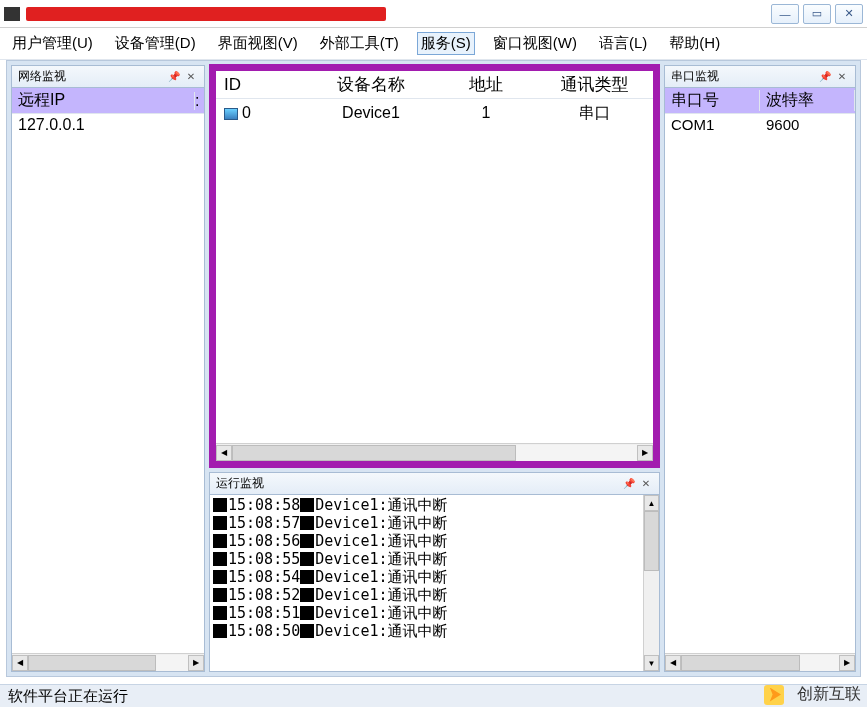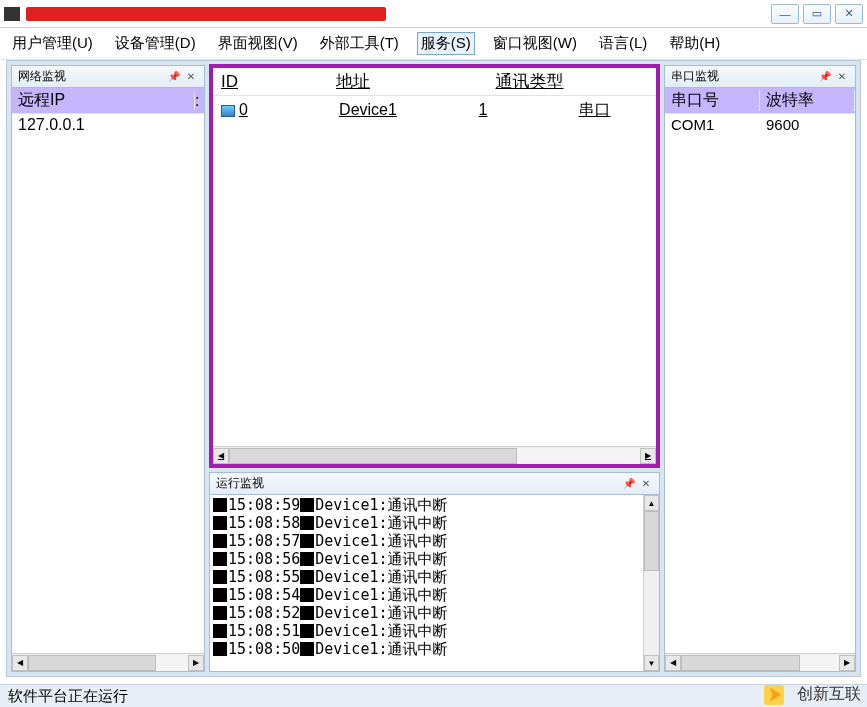--- a/index.html
+++ b/index.html
@@ -34,21 +34,21 @@
 .net-head .c2 { width: 10px; overflow: hidden; border-left: 1px solid #e0e6ee; }
 .net-row { padding: 2px 6px; font-size: 16px; }
 .serial-head .sc { flex: 1; padding-left: 6px; border-right: 1px solid #e0e6ee; }
 .serial-row { display: flex; font-size: 15px; }
 .serial-row .sc { flex: 1; padding: 2px 6px; }
 
 .tabs { display: flex; height: 26px; align-items: flex-end; padding-left: 2px; gap: 0; }
 .tab { border: 1px solid #9bb7d6; border-bottom: none; padding: 4px 14px 4px 14px; font-size: 13px; background: linear-gradient(#fdfdfd,#f0f5fb); cursor: pointer; margin-right: -1px; }
 .tab.active { background: #fff; position: relative; z-index: 2; }
 .tab.inactive { background: linear-gradient(#eaf1f9,#dce8f4); color: #225; }
-.tab-content { flex: 1; border: 4px solid #a21caf; background: #fff; margin-top: -1px; display: flex; flex-direction: column; overflow: hidden; text-decoration: underline; }
+.tab-content { flex: 1; border: 7px solid #a21caf; background: #fff; margin-top: -1px; display: flex; flex-direction: column; overflow: hidden; }
 
 .dev-head { display: flex; height: 28px; align-items: center; border-bottom: 1px solid #e0e6ee; font-size: 17px; }
 .dev-head .dc { text-align: center; }
 .dev-row { display: flex; height: 28px; align-items: center; font-size: 16px; }
 .dev-row .dc { text-align: center; }
 .dc1 { width: 90px; text-align: left !important; padding-left: 8px; }
 .dc2 { width: 130px; }
 .dc3 { width: 100px; }
 .dc4 { flex: 1; }
 .dev-icon { display: inline-block; width: 14px; height: 12px; background: linear-gradient(#6ad0ff,#3a80c0); border: 1px solid #2a5a8a; vertical-align: middle; margin-right: 4px; }
@@ -120,20 +120,21 @@
         </div>
       </div>
     </div>
   </div>
 
   <div class="col-mid">
     <div class="mid-top">
       <div class="tab-content">
         <div class="dev-head">
           <div class="dc dc1">ID</div>
+          <div class="dc dc2">设备名称</div>
           <div class="dc dc3">地址</div>
           <div class="dc dc4">通讯类型</div>
         </div>
         <div class="dev-row">
           <div class="dc dc1"><span class="dev-icon"></span><span>0</span></div>
           <div class="dc dc2">Device1</div>
           <div class="dc dc3">1</div>
           <div class="dc dc4">串口</div>
         </div>
         <div style="flex:1"></div>
@@ -148,21 +149,20 @@
     </div>
 
     <div class="panel mid-bottom">
       <div class="panel-title">
         <span class="ttxt">运行监视</span>
         <span class="pin">📌</span>
         <span class="close">✕</span>
       </div>
       <div class="panel-body">
         <div class="run-log" id="runlog">
-            <div class="line"><span class="blk"></span>15:08:59<span class="blk"></span>Device1:通讯中断</div>
             <div class="line"><span class="blk"></span>15:08:58<span class="blk"></span>Device1:通讯中断</div>
             <div class="line"><span class="blk"></span>15:08:57<span class="blk"></span>Device1:通讯中断</div>
             <div class="line"><span class="blk"></span>15:08:56<span class="blk"></span>Device1:通讯中断</div>
             <div class="line"><span class="blk"></span>15:08:55<span class="blk"></span>Device1:通讯中断</div>
             <div class="line"><span class="blk"></span>15:08:54<span class="blk"></span>Device1:通讯中断</div>
             <div class="line"><span class="blk"></span>15:08:52<span class="blk"></span>Device1:通讯中断</div>
             <div class="line"><span class="blk"></span>15:08:51<span class="blk"></span>Device1:通讯中断</div>
             <div class="line"><span class="blk"></span>15:08:50<span class="blk"></span>Device1:通讯中断</div>
           </div>
         <div class="vscroll">

